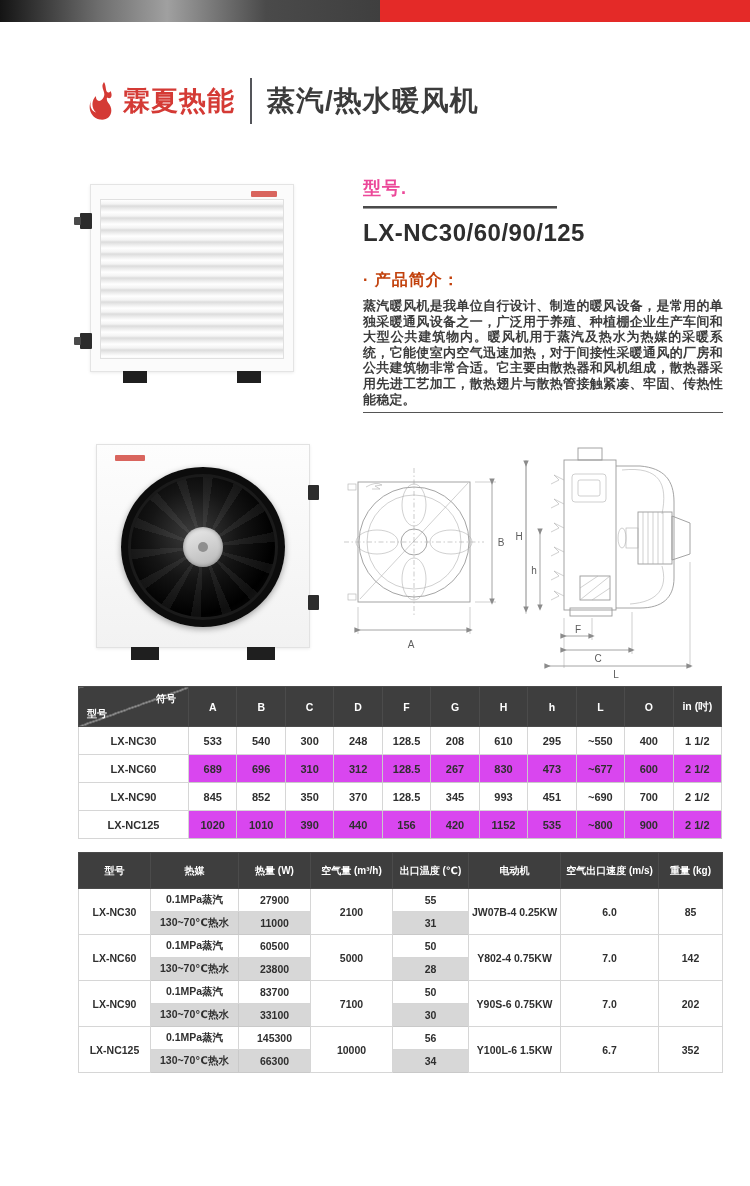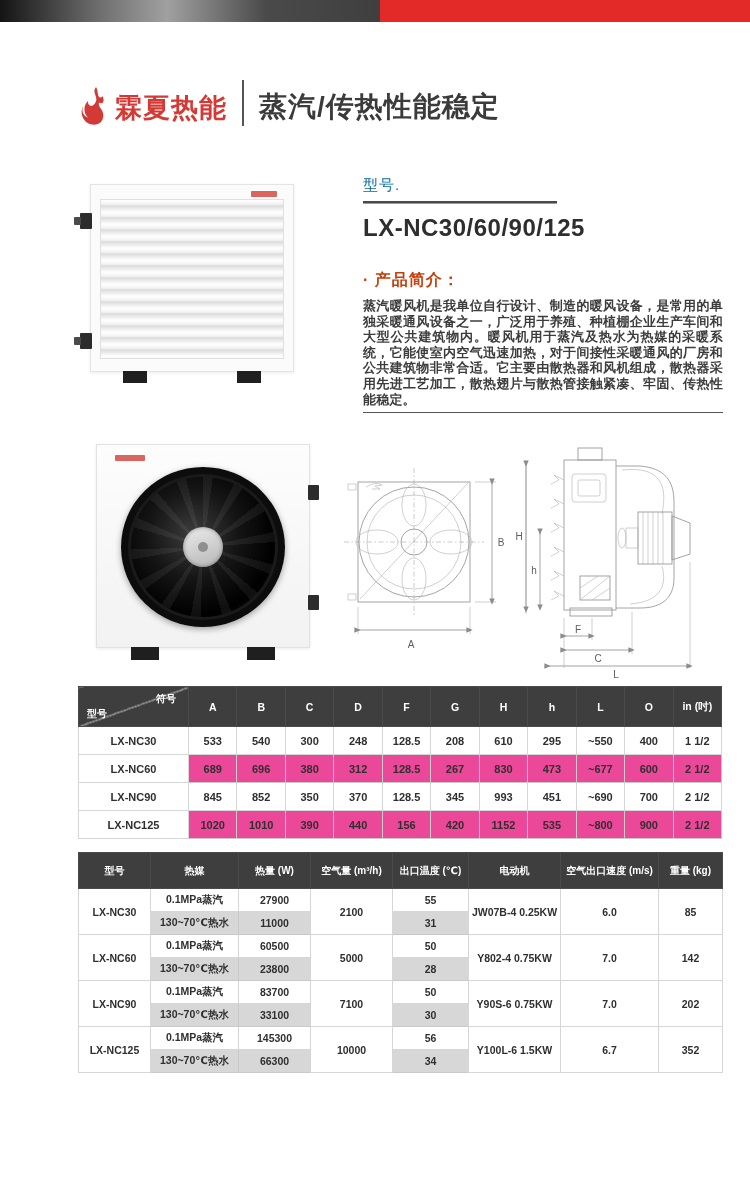--- a/index.html
+++ b/index.html
@@ -4,42 +4,42 @@
 <style>
   html,body{margin:0;padding:0;background:#fff;}
   .page{position:relative;width:750px;height:1186px;background:#ffffff;overflow:hidden;
         font-family:"Liberation Sans","DejaVu Sans",sans-serif;color:#3a3a3a;}
   
   .topbar{position:absolute;left:0;top:0;width:750px;height:22px;}
   .topbar .dark{position:absolute;left:0;top:0;width:380px;height:22px;
     background:linear-gradient(90deg,#141414 0%,#6e6e6e 26%,#a0a0a0 44%,#4a4a4a 70%,#3f3f3f 100%);}
   .topbar .red{position:absolute;left:380px;top:0;width:370px;height:22px;background:#e42a28;}
   
-  .logo-row{position:absolute;left:80px;top:76px;height:50px;display:flex;align-items:flex-end;}
+  .logo-row{position:absolute;left:88px;top:76px;height:50px;display:flex;align-items:center;}
   .flame{width:26px;height:40px;margin-right:9px;flex:0 0 auto;}
   .brand{font-size:27px;font-weight:bold;color:#d43a35;letter-spacing:1px;white-space:nowrap;}
   .logo-divider{width:2px;height:46px;background:#54555a;margin:0 15px;}
   .ptitle{font-size:28px;font-weight:bold;color:#3b3b3b;letter-spacing:1px;white-space:nowrap;}
   
   .photo-front{position:absolute;left:90px;top:184px;width:202px;height:186px;
     background:#fbfbfb;border:1px solid #e4e4e4;box-shadow:0 1px 3px rgba(0,0,0,.08);}
   .louvers{position:absolute;left:9px;right:9px;top:14px;bottom:12px;
     background:repeating-linear-gradient(180deg,#ffffff 0px,#f3f3f3 4px,#dcdcdc 6px,#fefefe 12px);
     border:1px solid #e0e0e0;}
   .pf-mark{position:absolute;right:16px;top:6px;width:26px;height:6px;background:#d24a42;border-radius:1px;opacity:.85;}
   .stub{position:absolute;background:#2c2c2c;border-radius:1px;}
   .pf-stub1{left:-11px;top:28px;width:12px;height:16px;}
   .pf-stub2{left:-11px;top:148px;width:12px;height:16px;}
   .pf-pipe1{left:-17px;top:32px;width:7px;height:8px;background:#4a4a4a;}
   .pf-pipe2{left:-17px;top:152px;width:7px;height:8px;background:#4a4a4a;}
   .foot{position:absolute;bottom:-12px;width:24px;height:12px;background:#1f1f1f;}
   .pf-foot1{left:32px;} .pf-foot2{right:32px;}
   
   .model-block{position:absolute;left:363px;top:176px;width:360px;}
-  .model-label{font-size:15px;font-weight:normal;color:#0369a1;letter-spacing:1px;}
+  .model-label{font-size:18px;font-weight:bold;color:#ec4899;letter-spacing:1px;}
   .model-line{margin-top:6px;width:194px;height:2px;background:#4a4a4a;border-bottom:1px solid #9a9a9a;}
   .model-value{margin-top:10px;font-size:24px;font-weight:bold;color:#2e2e2e;letter-spacing:.5px;}
   
   .intro{position:absolute;left:363px;top:270px;width:360px;}
   .intro-heading{font-size:16px;font-weight:bold;color:#c2410c;letter-spacing:1px;}
   .intro-body{margin:7px 0 0 0;font-size:13px;line-height:15.6px;font-weight:600;
     color:#3c3c3c;text-align:justify;letter-spacing:.2px;}
   .intro-underline{margin-top:5px;width:360px;height:1px;background:#555;}
   
   .photo-rear{position:absolute;left:96px;top:444px;width:212px;height:202px;
@@ -69,21 +69,21 @@
   
   table{border-collapse:collapse;table-layout:fixed;position:absolute;left:78px;width:644px;}
   th,td{padding:0;text-align:center;vertical-align:middle;border:1px solid #d6d6d6;
     font-weight:bold;color:#2f2f2f;overflow:hidden;white-space:nowrap;}
   thead th{background:#3e3e3e;color:#ffffff;border:1px solid #4b4b4b;}
   
   #dim-table{top:686px;font-size:11px;}
   #dim-table thead tr{height:40px;}
   #dim-table thead th{font-size:10.5px;}
   #dim-table tbody tr{height:28px;}
-  #dim-table tbody tr.alt td{background:#ec4899;border-color:#c9c9c9;}
+  #dim-table tbody tr.alt td{background:#d946ef;border-color:#c9c9c9;}
   #dim-table tbody tr.alt td.model{background:#ffffff;border-color:#d6d6d6;}
   .diag{position:relative;
     background:linear-gradient(to bottom right,rgba(0,0,0,0) calc(50% - .8px),#909090 calc(50% - .8px),#909090 calc(50% + .8px),rgba(0,0,0,0) calc(50% + .8px)),#3e3e3e;}
   .diag .t{position:absolute;top:5px;right:12px;font-size:10px;}
   .diag .b{position:absolute;bottom:5px;left:8px;font-size:10px;}
   
   #perf-table{top:852px;font-size:10.5px;}
   #perf-table thead tr{height:36px;}
   #perf-table thead th{font-size:10px;}
   #perf-table tbody tr{height:23px;}
@@ -101,21 +101,21 @@
 
   <div class="logo-row">
     <svg class="flame" viewBox="0 0 26 40">
       <path fill="#d43a35" d="M16 1 C 11 8, 20 11, 14.5 18 C 11.5 21.5, 7.5 20, 8 15
         C 3.5 19, 3 27, 8 31.5 C 3 30, 1 24, 3.5 19 C -1 27, 3 37, 12 38.5
         C 20 39.8, 25.5 33, 22.5 25.5 C 21 21.8, 18 20.5, 19 16.5
         C 23 19, 25 14.5, 22.5 10 C 21 12.5, 18.5 12, 18 8.5 C 17.6 5.8, 17.5 3.5, 16 1 Z"></path>
     </svg>
     <span class="brand">霖夏热能</span>
     <span class="logo-divider"></span>
-    <span class="ptitle">蒸汽/传热性能稳定</span>
+    <span class="ptitle">蒸汽/热水暖风机</span>
   </div>
 
   <div class="photo-front">
     <div class="louvers"></div>
     <div class="pf-mark"></div>
     <div class="stub pf-stub1"></div>
     <div class="stub pf-stub2"></div>
     <div class="stub pf-pipe1"></div>
     <div class="stub pf-pipe2"></div>
     <div class="foot pf-foot1"></div>
@@ -274,21 +274,21 @@
           <td class="val">610</td>
           <td class="val">295</td>
           <td class="val">~550</td>
           <td class="val">400</td>
           <td class="val">1 1/2</td>
         </tr>
         <tr class="alt">
           <td class="model">LX-NC60</td>
           <td class="val">689</td>
           <td class="val">696</td>
-          <td class="val">380</td>
+          <td class="val">310</td>
           <td class="val">312</td>
           <td class="val">128.5</td>
           <td class="val">267</td>
           <td class="val">830</td>
           <td class="val">473</td>
           <td class="val">~677</td>
           <td class="val">600</td>
           <td class="val">2 1/2</td>
         </tr>
         <tr>

